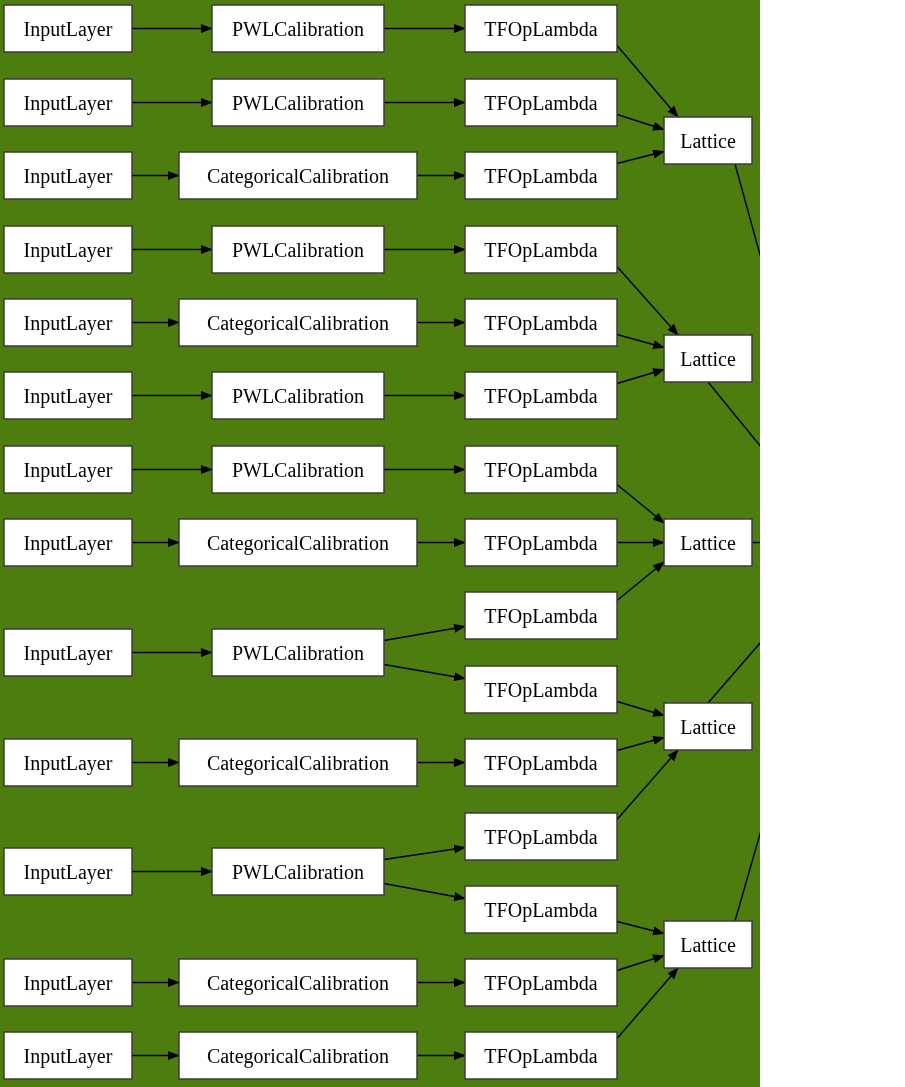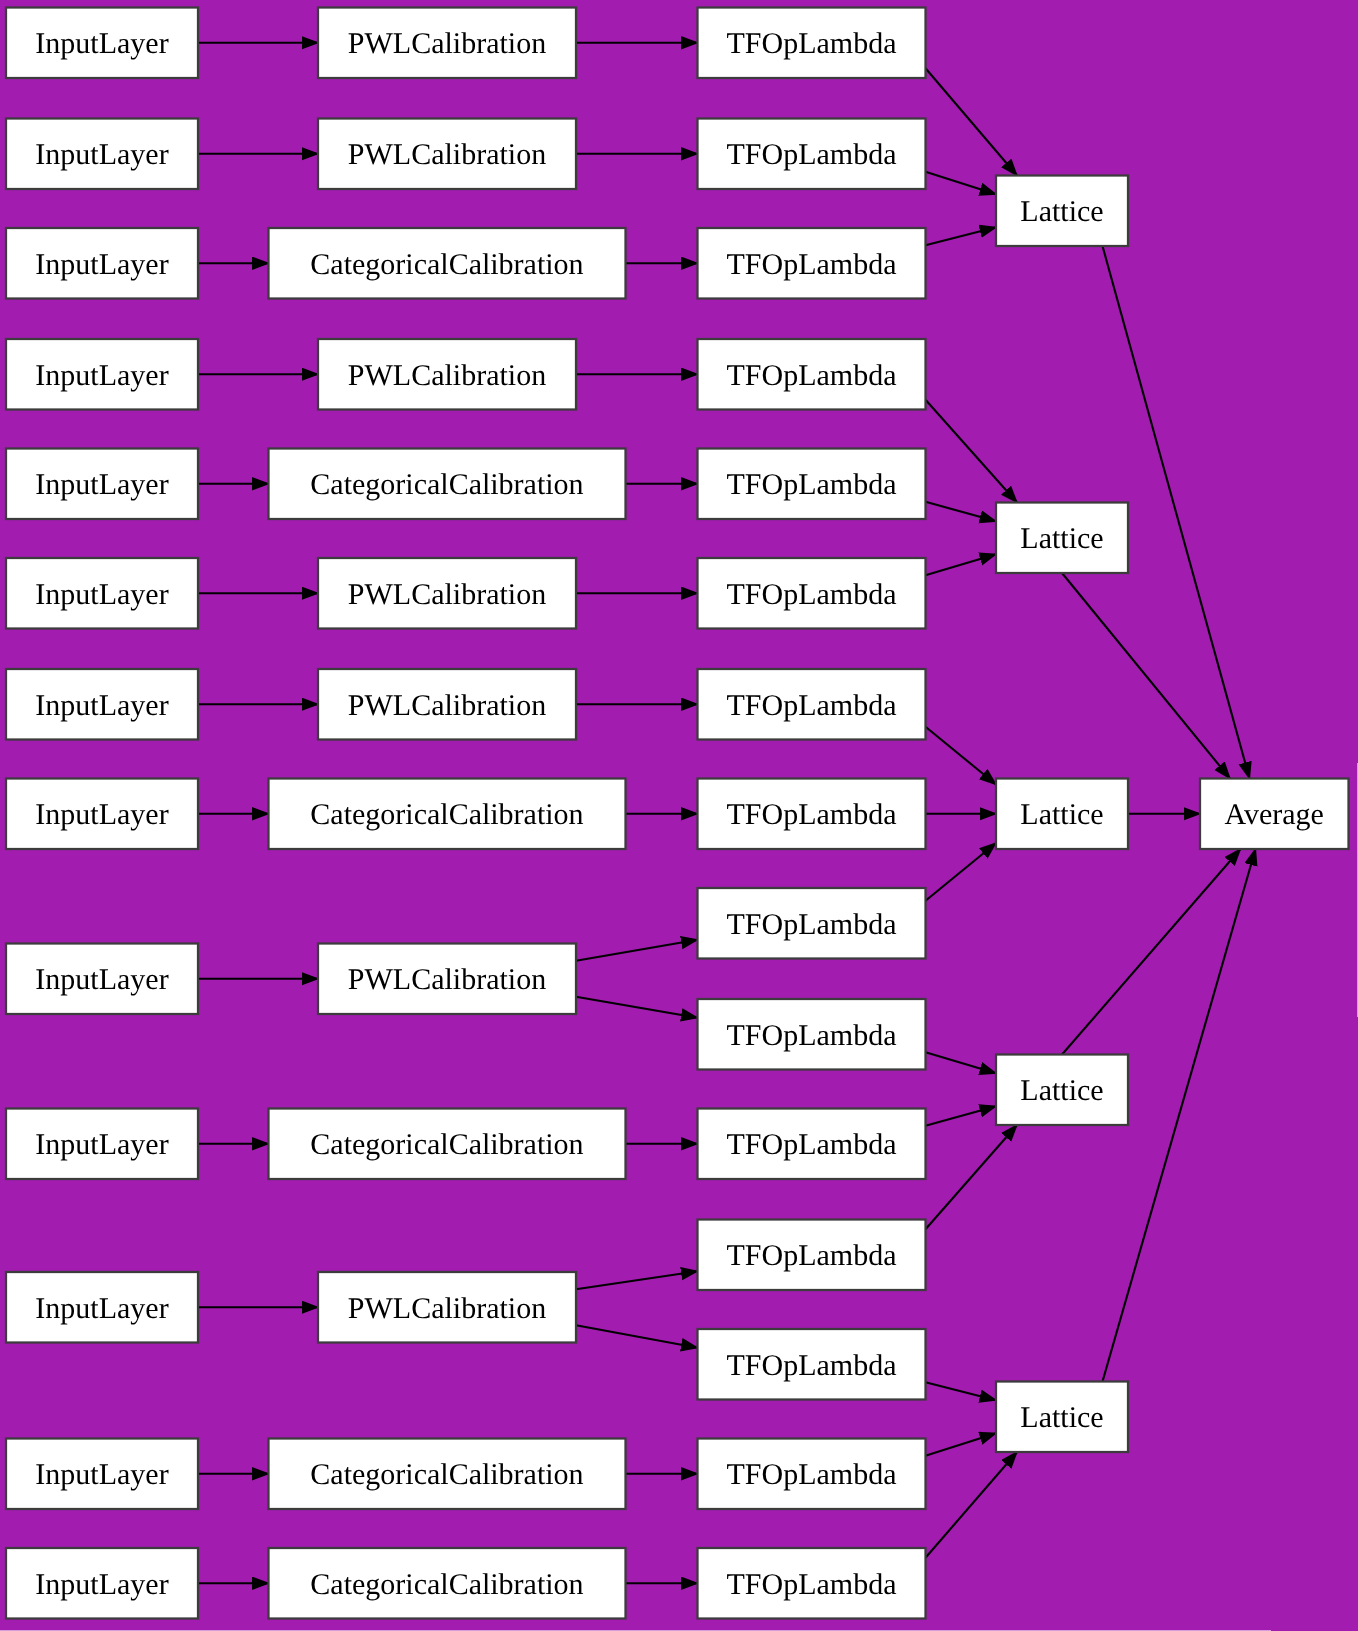--- a/index.html
+++ b/index.html
@@ -2,23 +2,23 @@
 <html><head>
 <meta charset="utf-8">
 <style>
   html, body {
     margin: 0;
     padding: 0;
     background: #ffffff;
   }
   .canvas {
     position: relative;
-    width: 905px;
+    width: 760px;
     height: 1087px;
-    background: #a21caf;
+    background: #4d7c0f;
     overflow: hidden;
   }
   svg text {
     font-family: "Liberation Serif", "DejaVu Serif", serif;
     font-size: 20px;
     fill: #000000;
   }
 </style>
 </head>
 <body>

